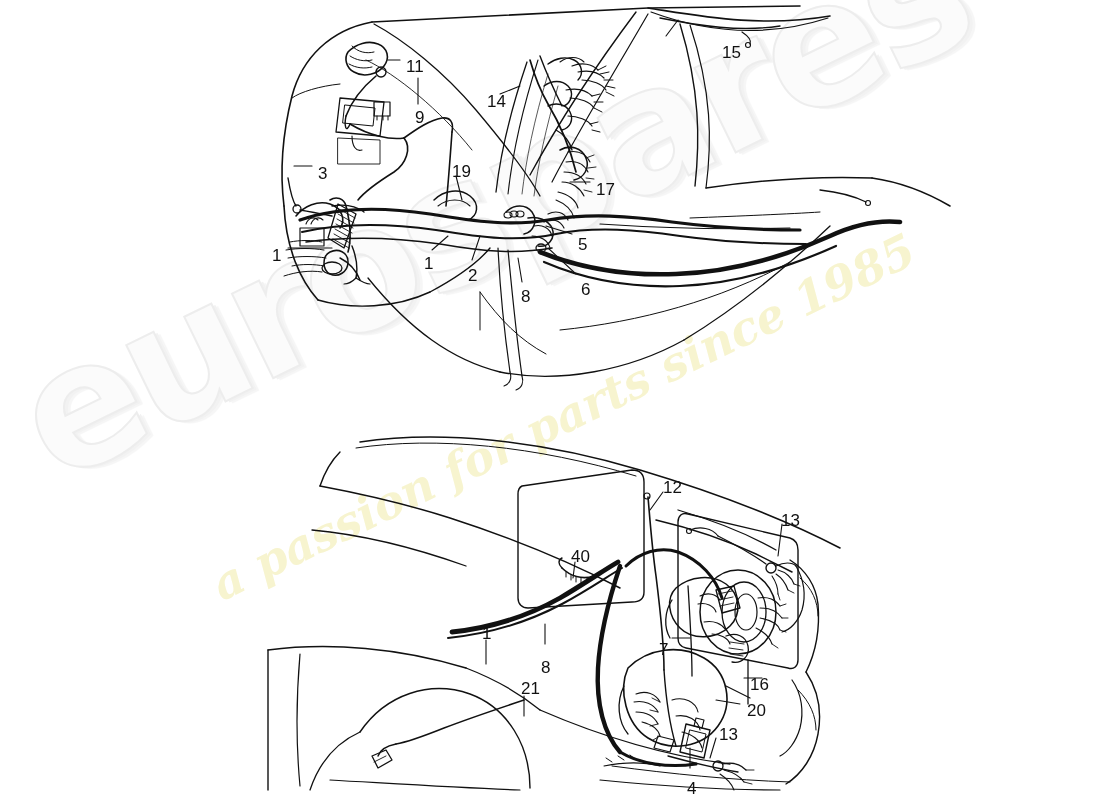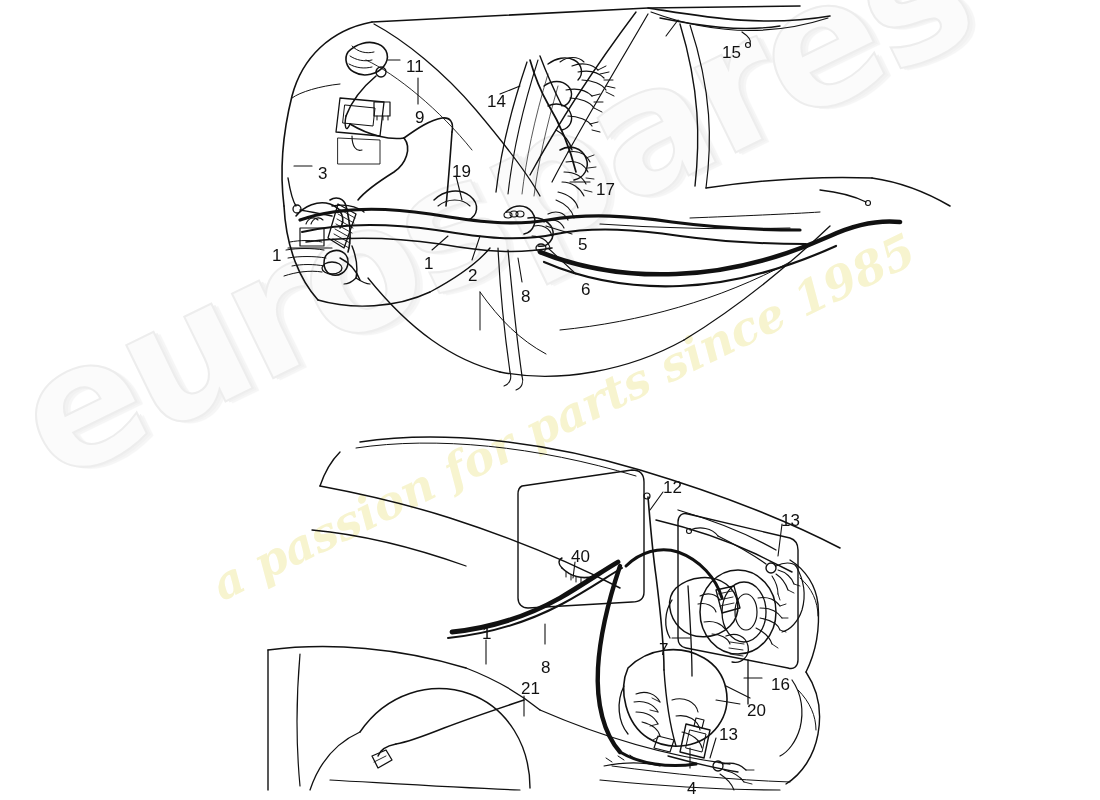--- a/index.html
+++ b/index.html
@@ -357,19 +357,19 @@
   </div>
 
   <div>
     <span class="lbl" style="left:482px;top:625px">1</span>
     <span class="lbl" style="left:687px;top:780px">4</span>
     <span class="lbl" style="left:659px;top:641px">7</span>
     <span class="lbl" style="left:541px;top:659px">8</span>
     <span class="lbl" style="left:663px;top:479px">12</span>
     <span class="lbl" style="left:781px;top:512px">13</span>
     <span class="lbl" style="left:719px;top:726px">13</span>
-    <span class="lbl" style="left:771px;top:676px">16</span>
+    <span class="lbl" style="left:750px;top:676px">16</span>
     <span class="lbl" style="left:747px;top:702px">20</span>
     <span class="lbl" style="left:571px;top:548px">40</span>
     <span class="lbl" style="left:521px;top:680px">21</span>
   </div>
 
 </div>
 
 </body></html>

